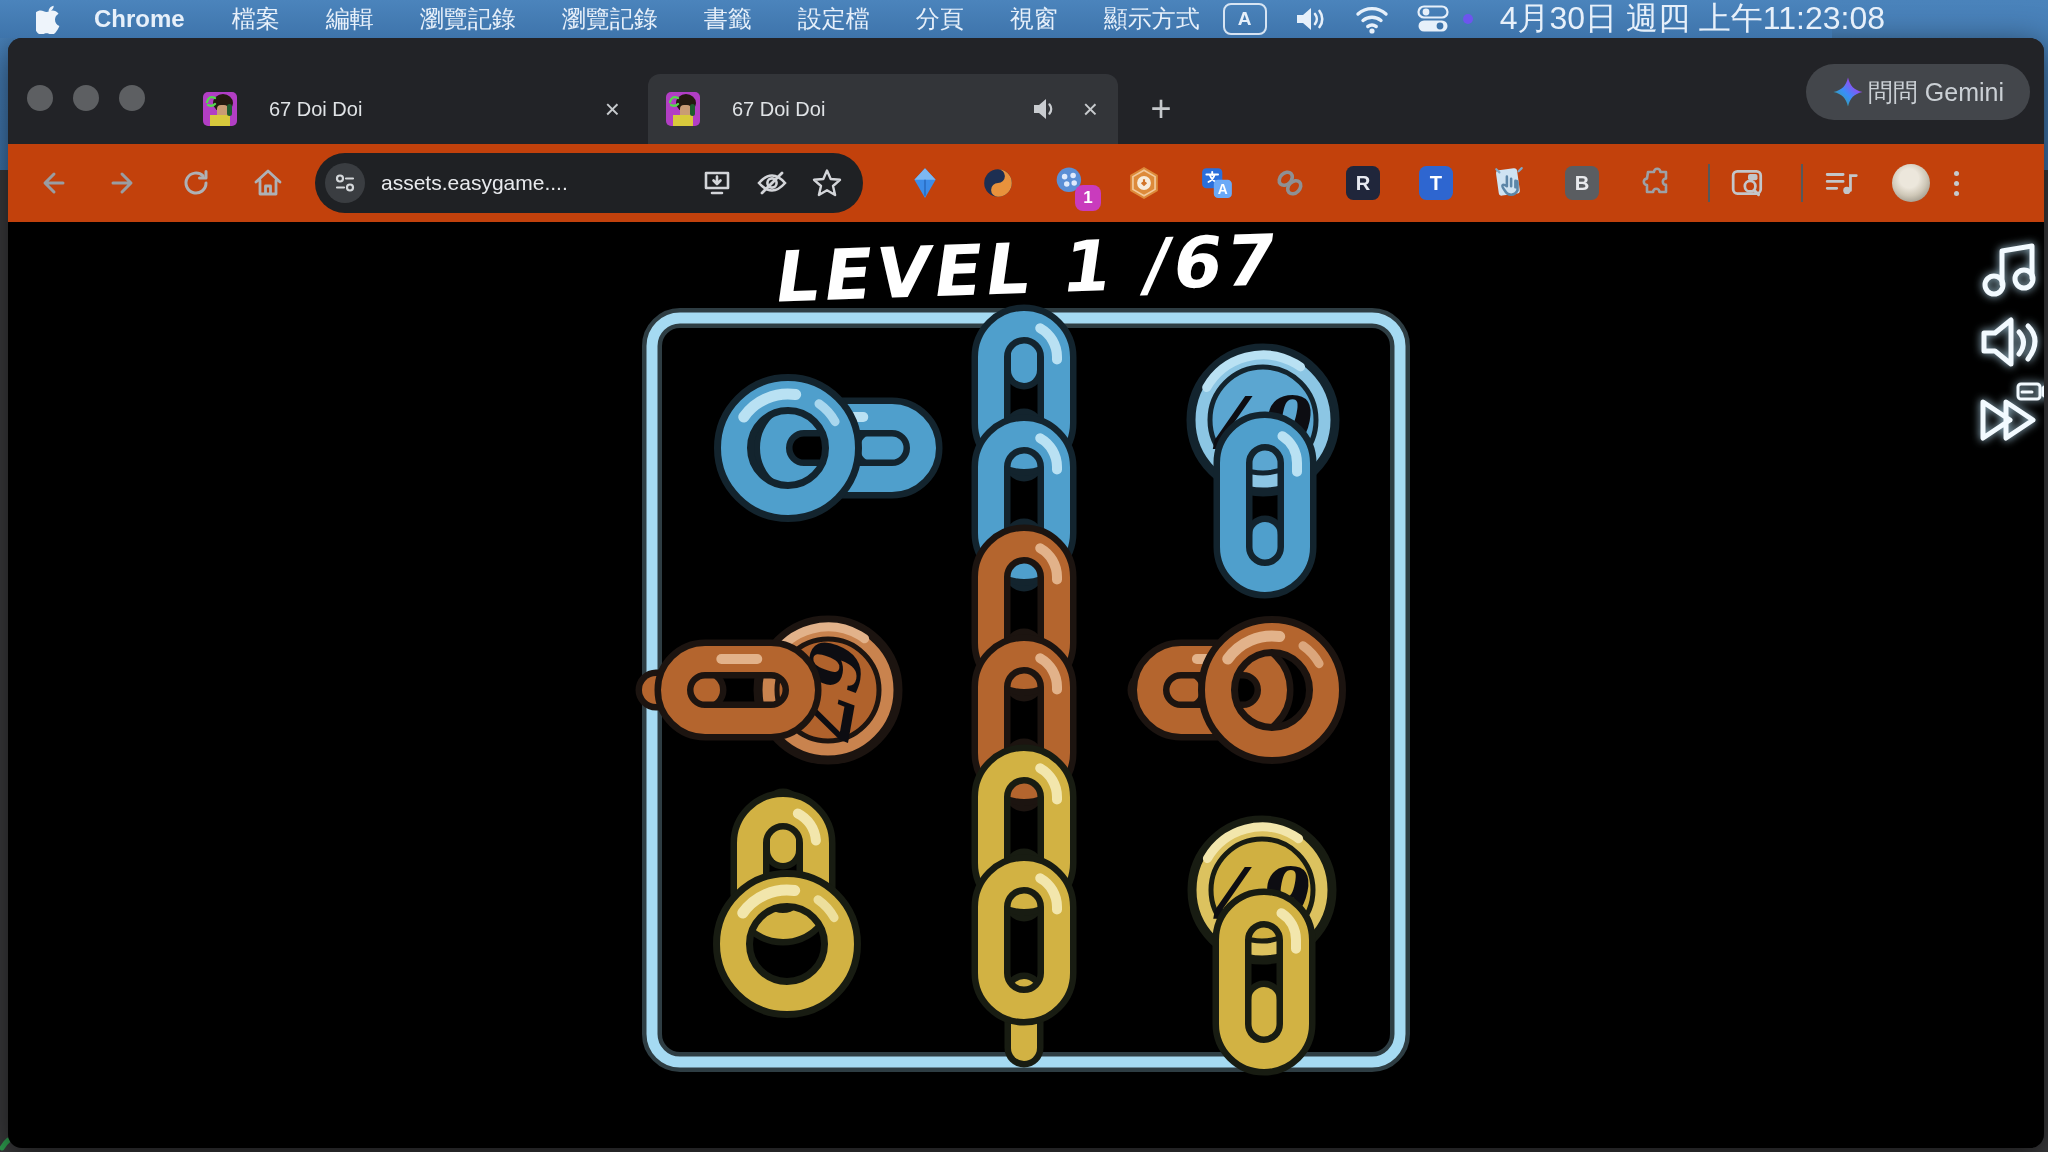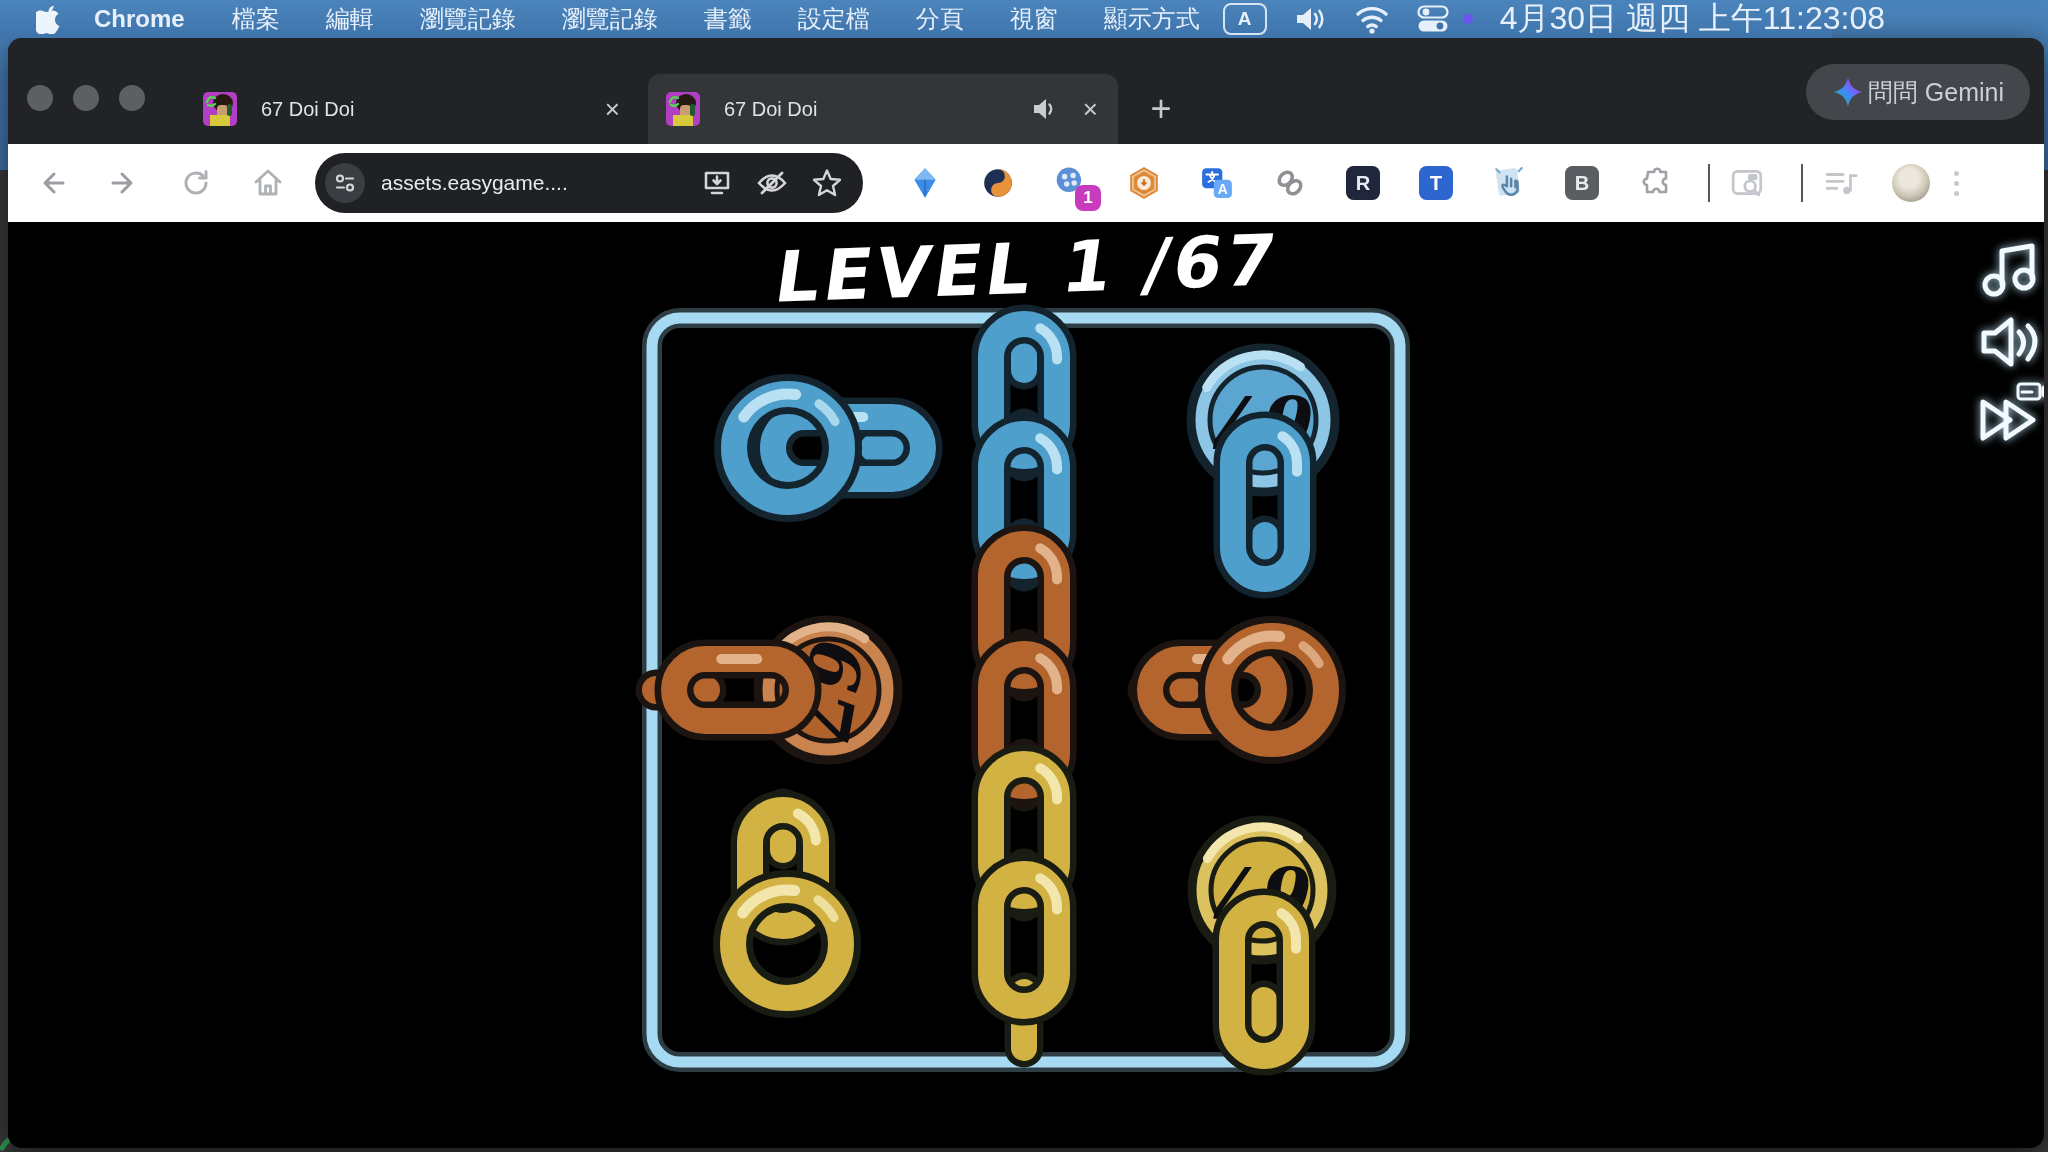--- a/index.html
+++ b/index.html
@@ -25,30 +25,30 @@
   
   .window{position:absolute;left:8px;right:4px;top:38px;bottom:4px;background:#202124;
      border-radius:14px;overflow:hidden;z-index:3;box-shadow:0 8px 34px rgba(0,0,0,.6);}
   .tabstrip{position:absolute;left:0;right:0;top:0;height:106px;background:#222327;}
   .traffic{position:absolute;left:19px;top:47px;display:flex;gap:20px;}
   .light{width:26px;height:26px;border-radius:50%;background:#5d5f62;}
   .tab{position:absolute;top:36px;height:70px;display:flex;align-items:center;border-radius:12px 12px 0 0;}
   .tab.inactive{left:177px;width:455px;}
   .tab.active{left:640px;width:470px;background:#333539;}
   .fav{width:34px;height:34px;margin-left:18px;flex:0 0 auto;}
-  .tab-title{margin-left:24px;font-size:20px;color:#e0e3e6;flex:1;white-space:nowrap;overflow:hidden;}
+  .tab-title{margin-left:32px;font-size:20px;color:#e0e3e6;flex:1;white-space:nowrap;overflow:hidden;}
   .tab-x{margin:0 14px;color:#c8cbce;font-size:26px;line-height:1;padding:2px 6px;}
   .audio-btn{margin-right:4px;display:flex;}
   .newtab{position:absolute;left:1130px;top:48px;width:46px;height:46px;color:#c6c9cc;font-size:36px;
      display:flex;align-items:center;justify-content:center;}
   .gemini{position:absolute;right:14px;top:26px;height:56px;border-radius:28px;background:#43464b;
      display:flex;align-items:center;gap:4px;padding:0 26px;color:#cbd0d5;font-size:25px;white-space:nowrap;}
 
   
-  .toolbar{position:absolute;left:0;right:0;top:106px;height:78px;background:#ffffff;}
+  .toolbar{position:absolute;left:0;right:0;top:106px;height:78px;background:#c2410c;}
   .nav-icons{position:absolute;left:22px;top:0;height:78px;display:flex;align-items:center;gap:28px;}
   .nav-btn{width:44px;height:44px;display:flex;align-items:center;justify-content:center;}
   .omnibox{position:absolute;left:307px;top:9px;width:548px;height:60px;border-radius:30px;background:#1f2124;
      display:flex;align-items:center;}
   .site-chip{width:40px;height:40px;border-radius:50%;background:#3a3d41;margin-left:10px;
      display:flex;align-items:center;justify-content:center;flex:0 0 auto;}
   .url{margin-left:16px;font-size:21px;color:#e8eaed;white-space:nowrap;}
   .omni-icons{margin-left:auto;display:flex;align-items:center;gap:22px;margin-right:20px;}
   .ext-row{position:absolute;left:895px;right:6px;top:0;height:78px;display:flex;align-items:center;}
   .ext{width:44px;height:44px;margin-right:29px;display:flex;align-items:center;justify-content:center;position:relative;flex:0 0 auto;}

